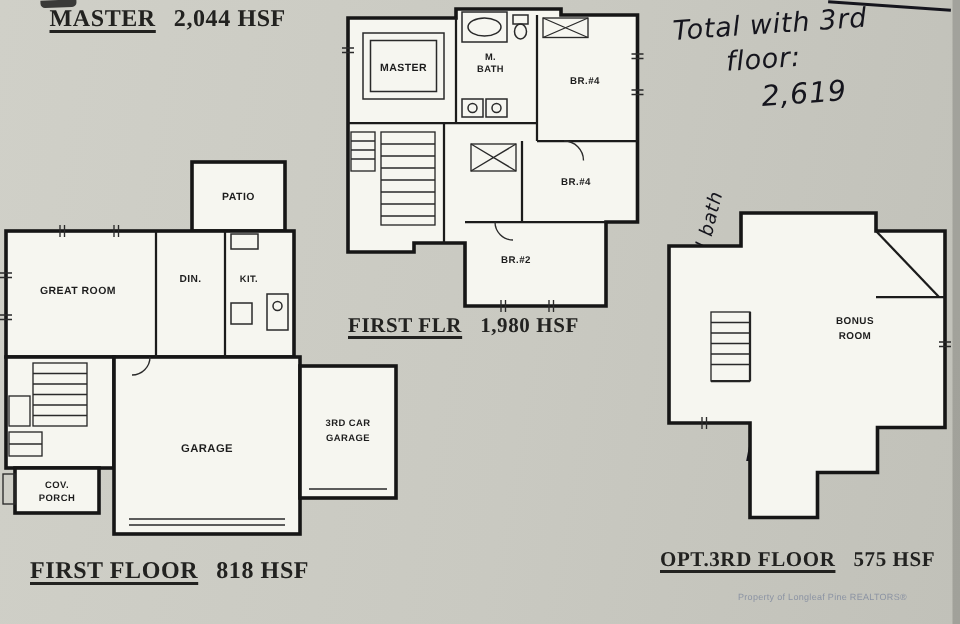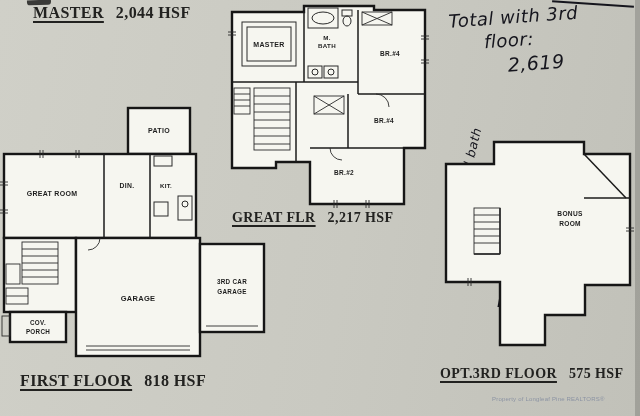--- a/index.html
+++ b/index.html
@@ -40,21 +40,21 @@
 <div id="stage">
 
   <div id="scan-mark" class="abs"></div>
   <div id="edge-shade" class="abs"></div>
   <div id="pen-stroke" class="abs"></div>
 
   <div id="caption-total" class="caption">
     <span class="u">MASTER</span><span class="v">2,044 HSF</span>
   </div>
   <div id="caption-second" class="caption">
-    <span class="u">GREAT FLR</span><span class="v">2,217 HSF</span>
+    <span class="u">FIRST FLR</span><span class="v">1,980 HSF</span>
   </div>
   <div id="caption-first" class="caption">
     <span class="u">FIRST FLOOR</span><span class="v">818 HSF</span>
   </div>
   <div id="caption-third" class="caption">
     <span class="u">OPT.3RD FLOOR</span><span class="v">575 HSF</span>
   </div>
 
   <div id="hand-note" class="hand">
     <div>Total with 3rd</div>

